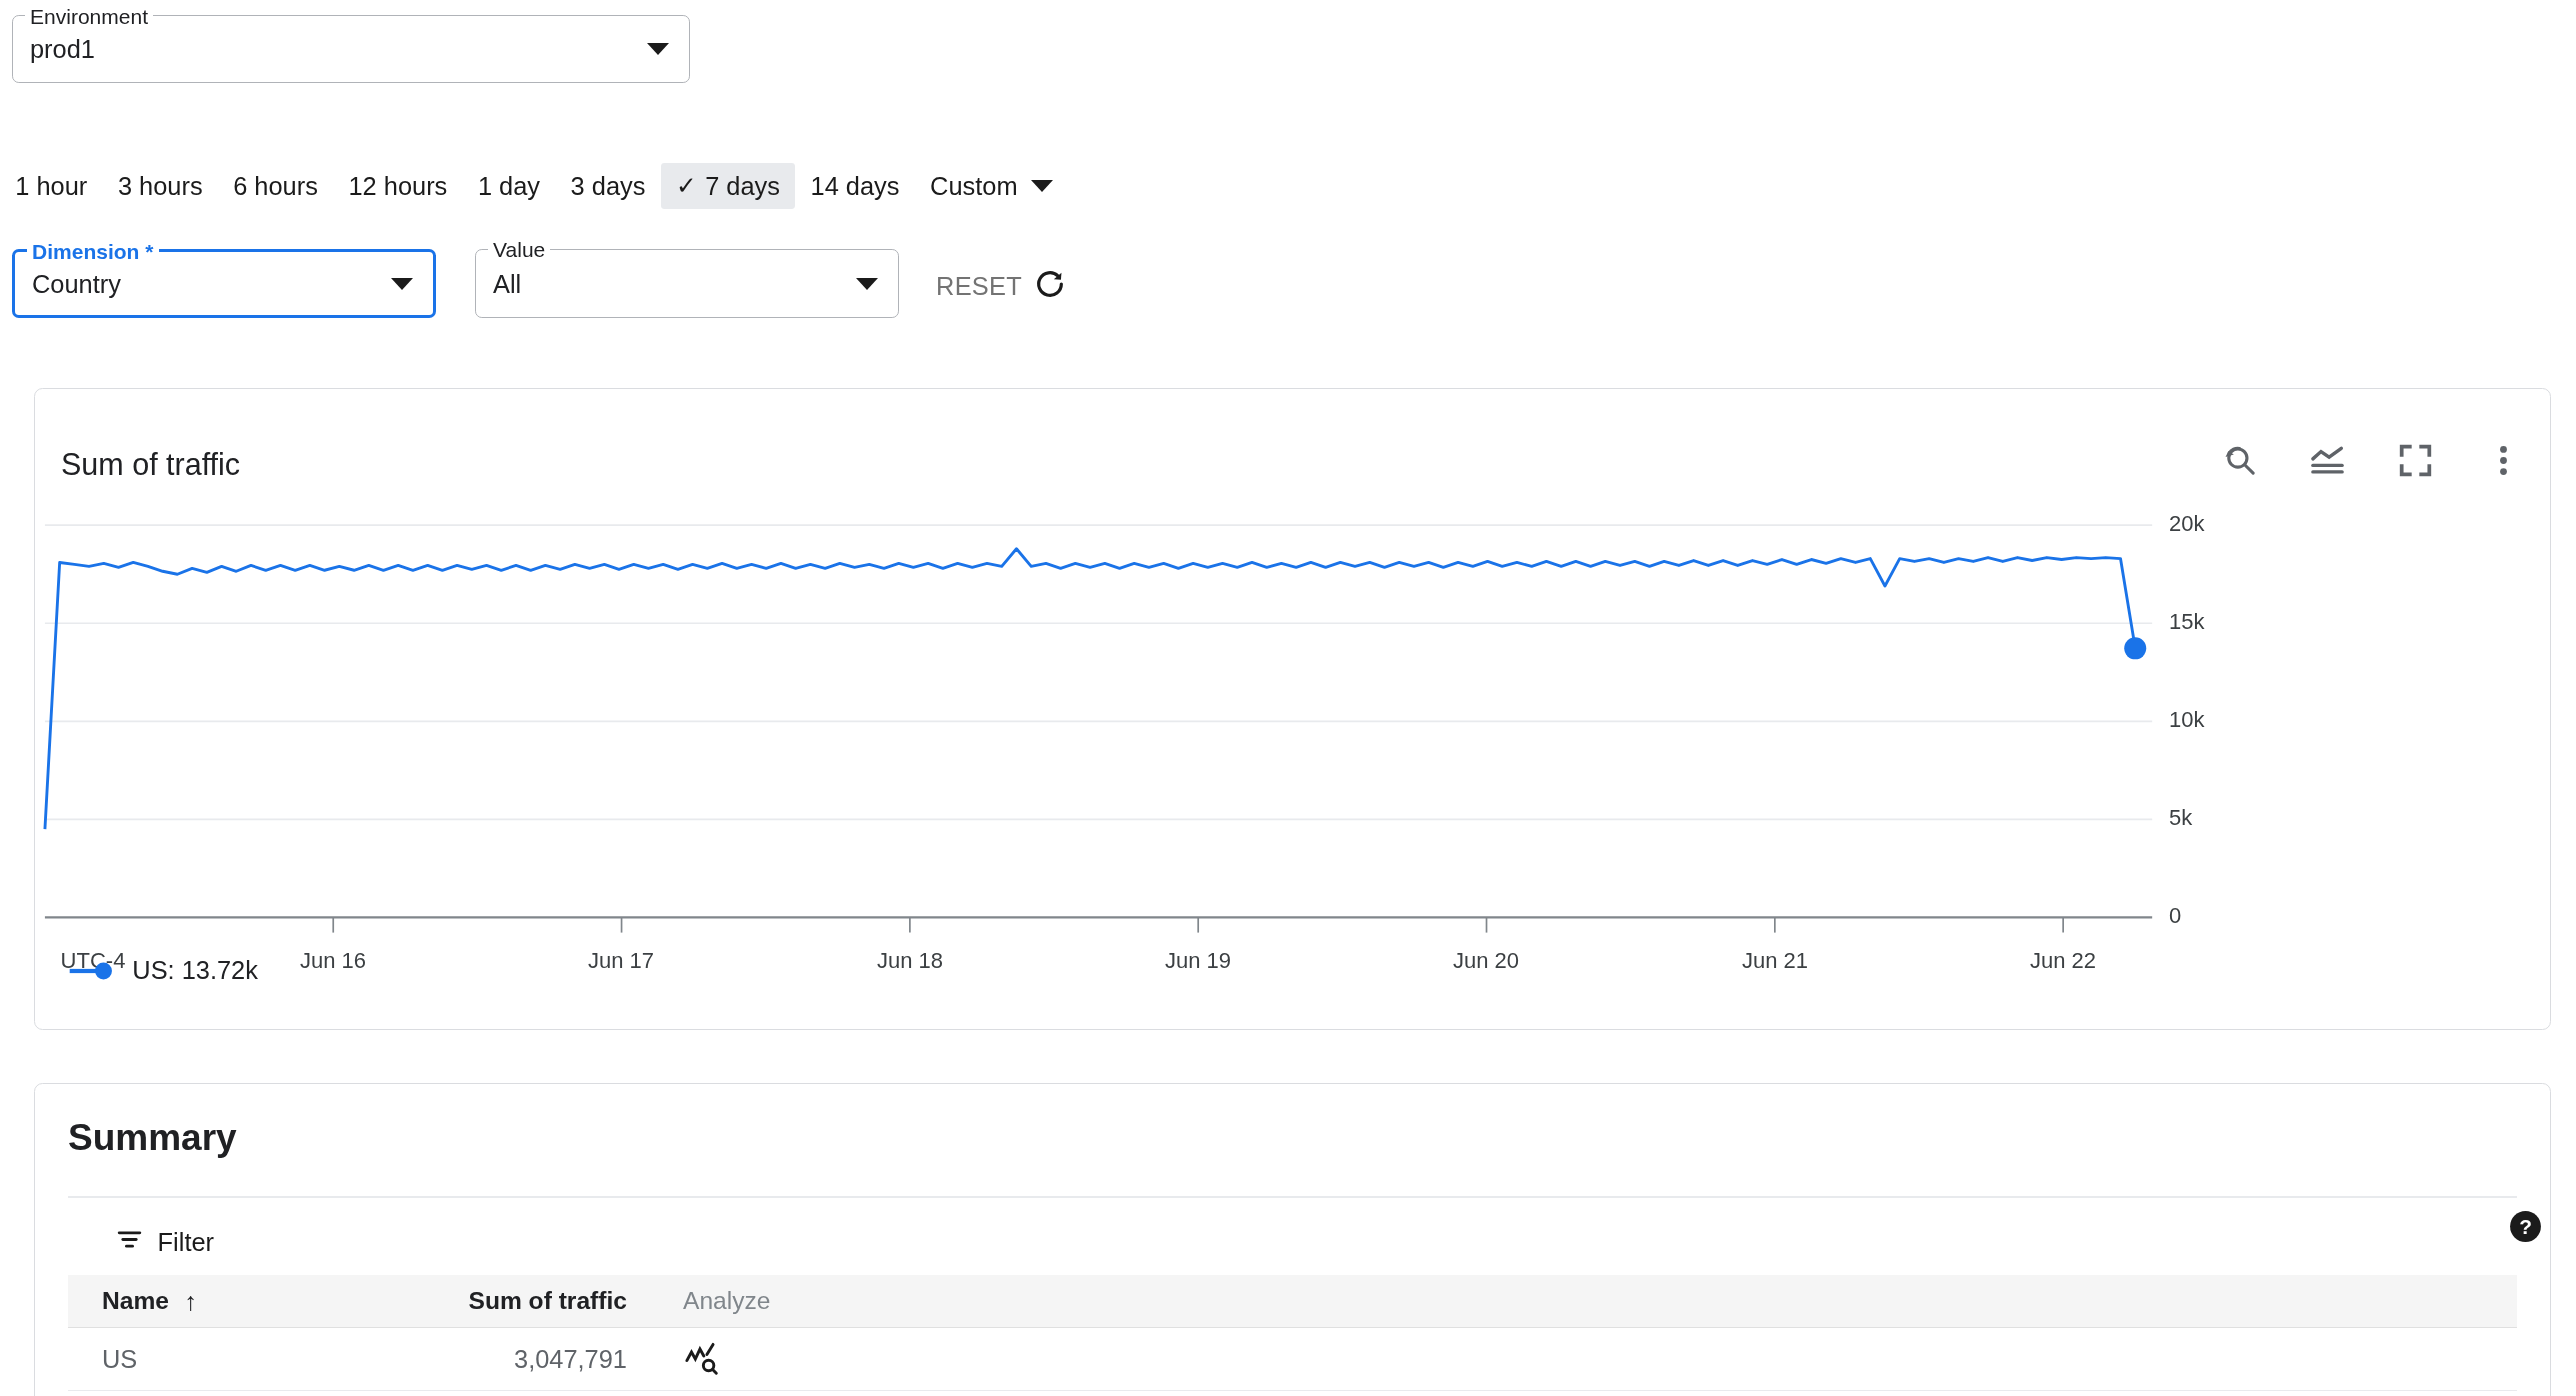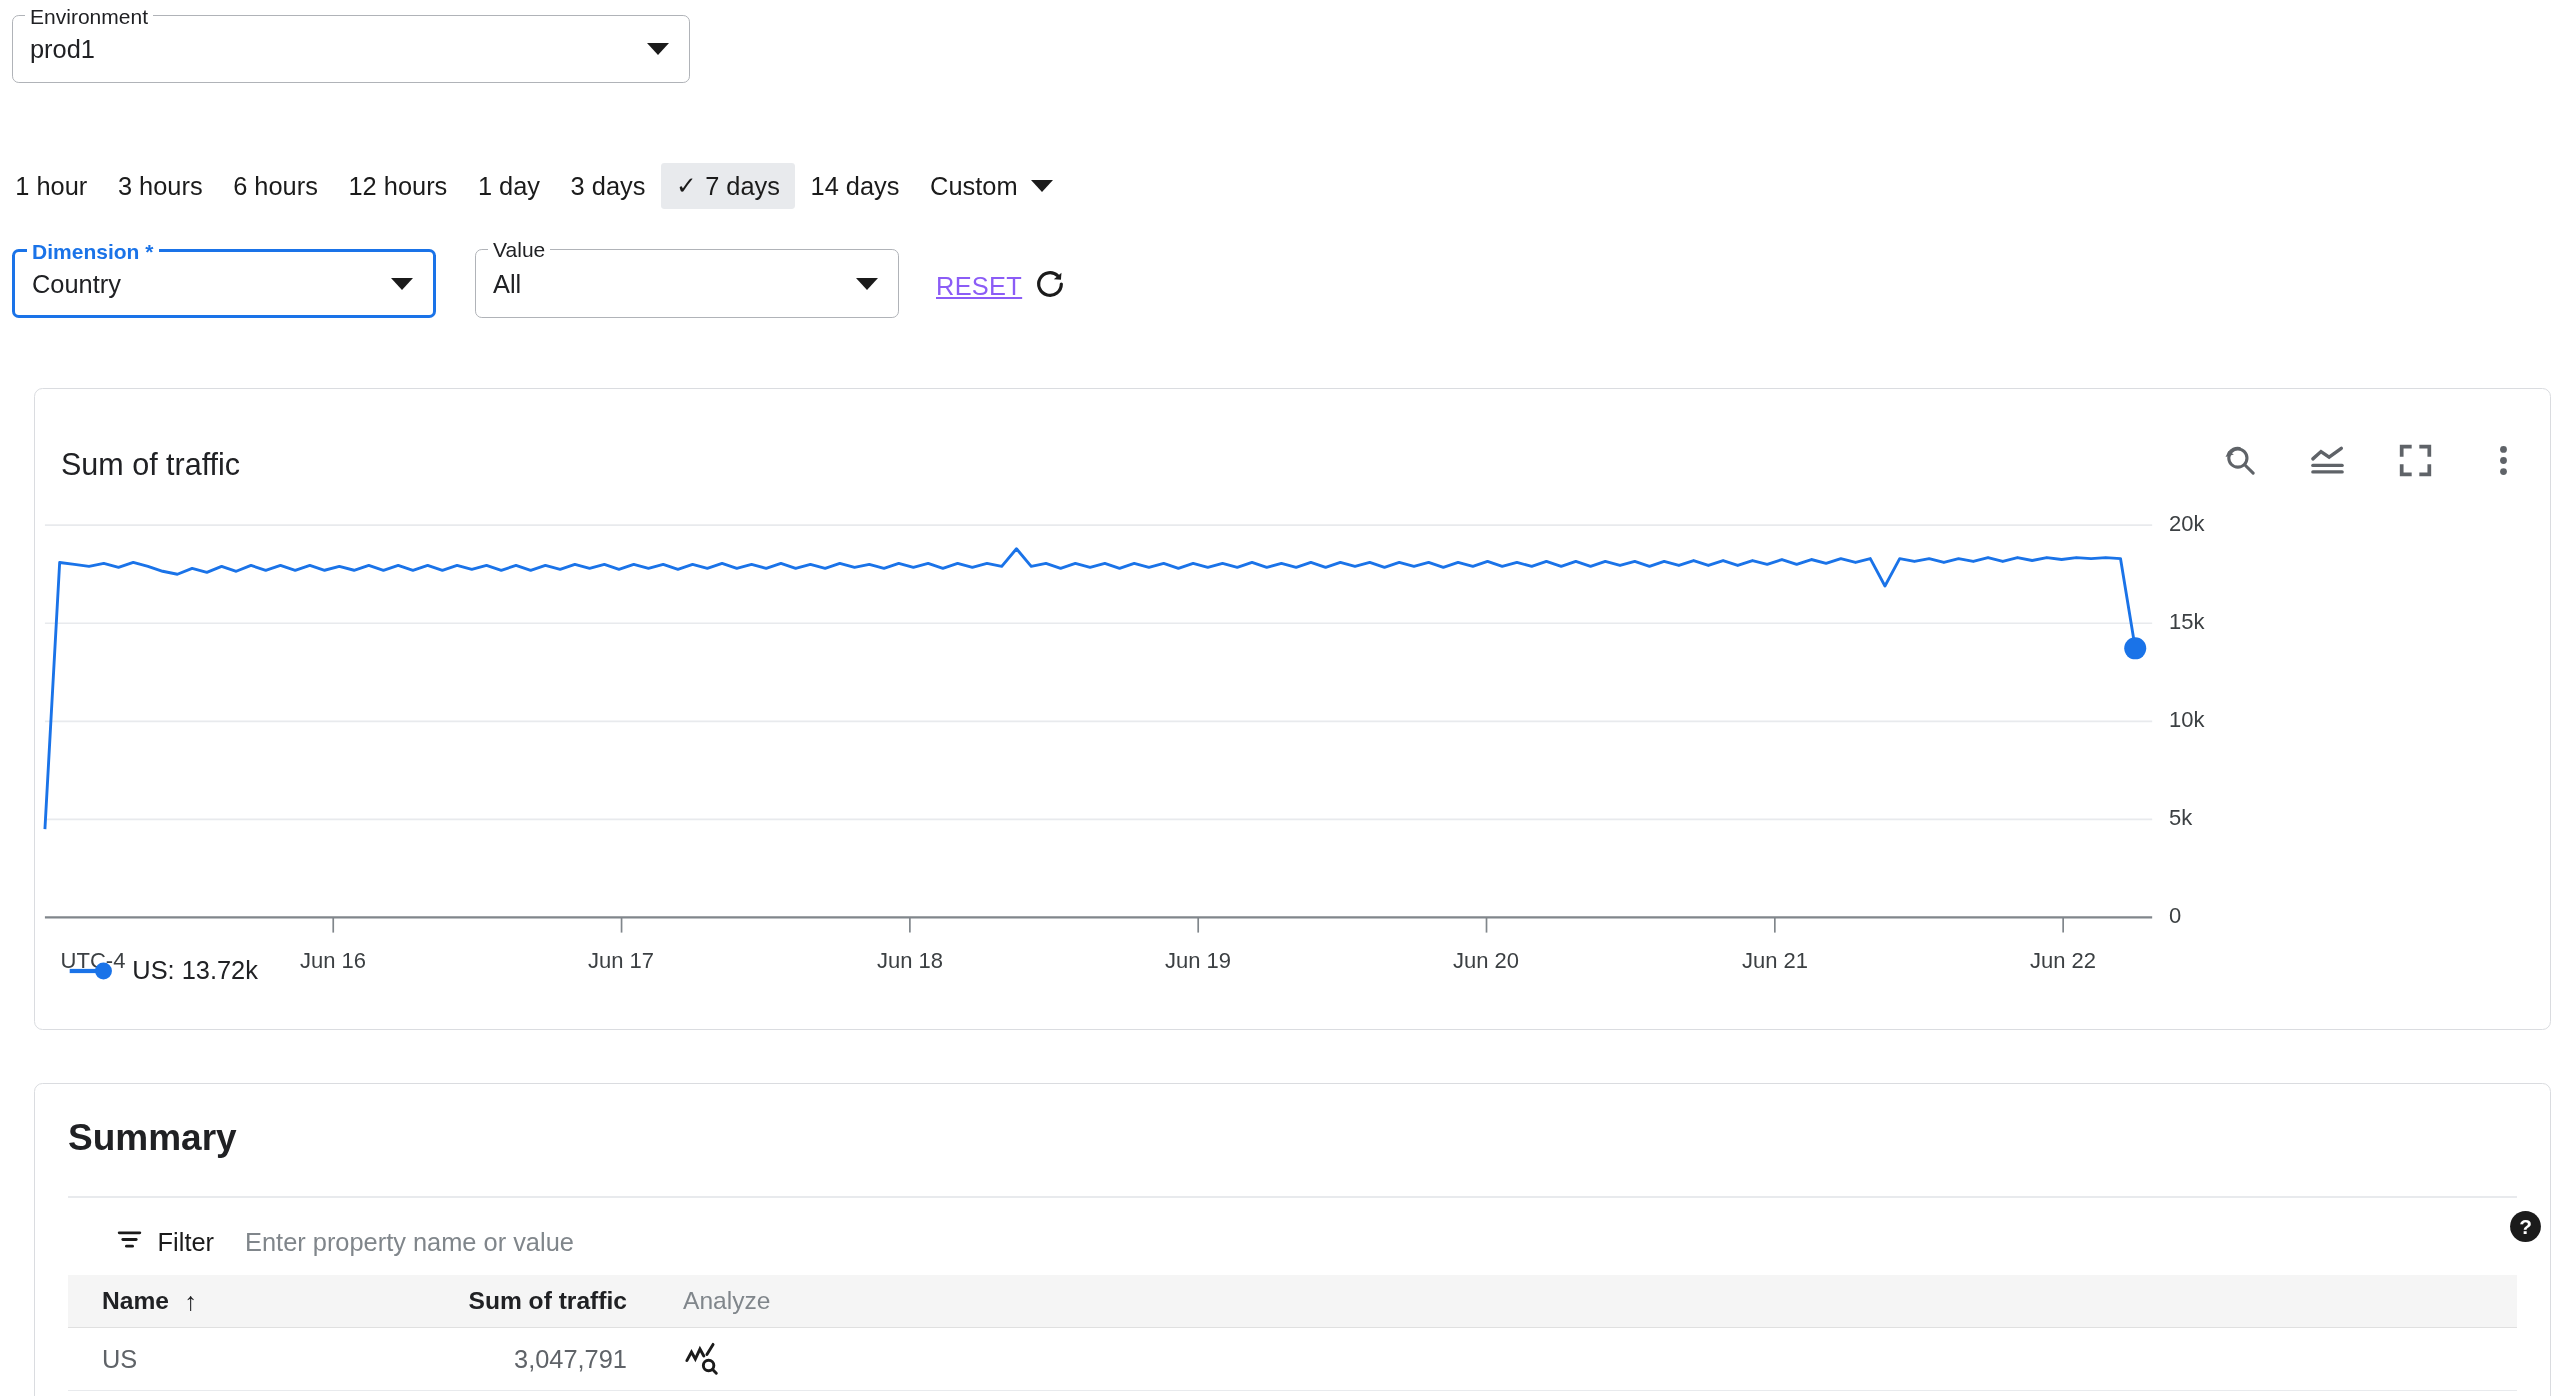--- a/index.html
+++ b/index.html
@@ -64,21 +64,21 @@
   }
 
   
   .filters { position: absolute; left: 0; top: 237px; height: 93px; }
   .dim-wrap { position: absolute; left: 12px; top: 12px; width: 424px; height: 69px; }
   .val-wrap { position: absolute; left: 475px; top: 12px; width: 424px; height: 69px; text-decoration: underline; }
   .reset-btn {
     position: absolute; left: 936px; top: 30.5px;
     display: flex; align-items: center; gap: 12px;
     font-size: 25.4px; font-weight: 500; letter-spacing: 0.3px;
-    color: #8b5cf6; cursor: pointer; text-decoration: underline;
+    color: #737373; cursor: pointer;
   }
 
   
   .card {
     position: absolute; left: 34px;
     background: #fff;
     border: 0.8px solid #dadce0;
     border-radius: 8.5px;
   }
   #chart-card { top: 388px; width: 2517px; height: 642px; }
@@ -295,21 +295,20 @@
   <span class="filter-label">
     <span>
       <svg width="29" height="29" viewBox="0 0 24 24" stroke="#1b1b1b" stroke-width="2.4" stroke-linecap="round">
         <line x1="3.5" y1="6.5" x2="20.5" y2="6.5"></line>
         <line x1="6.5" y1="12" x2="17.5" y2="12"></line>
         <line x1="9.5" y1="17.5" x2="14.5" y2="17.5"></line>
       </svg>
     </span>
     <span>Filter</span>
   </span>
-  <input class="filter-input" type="text" placeholder="Enter property name or value" style="">
 </div>
 
 <span class="help-icon">
   <svg width="37" height="37" viewBox="0 0 24 24">
     <circle cx="12" cy="12" r="10" fill="#1b1b1b"></circle>
     <text x="12" y="16.6" text-anchor="middle" font-family="Liberation Sans, sans-serif" font-size="13.5" font-weight="700" fill="#ffffff">?</text>
   </svg>
 </span>
 
 <div class="table">

